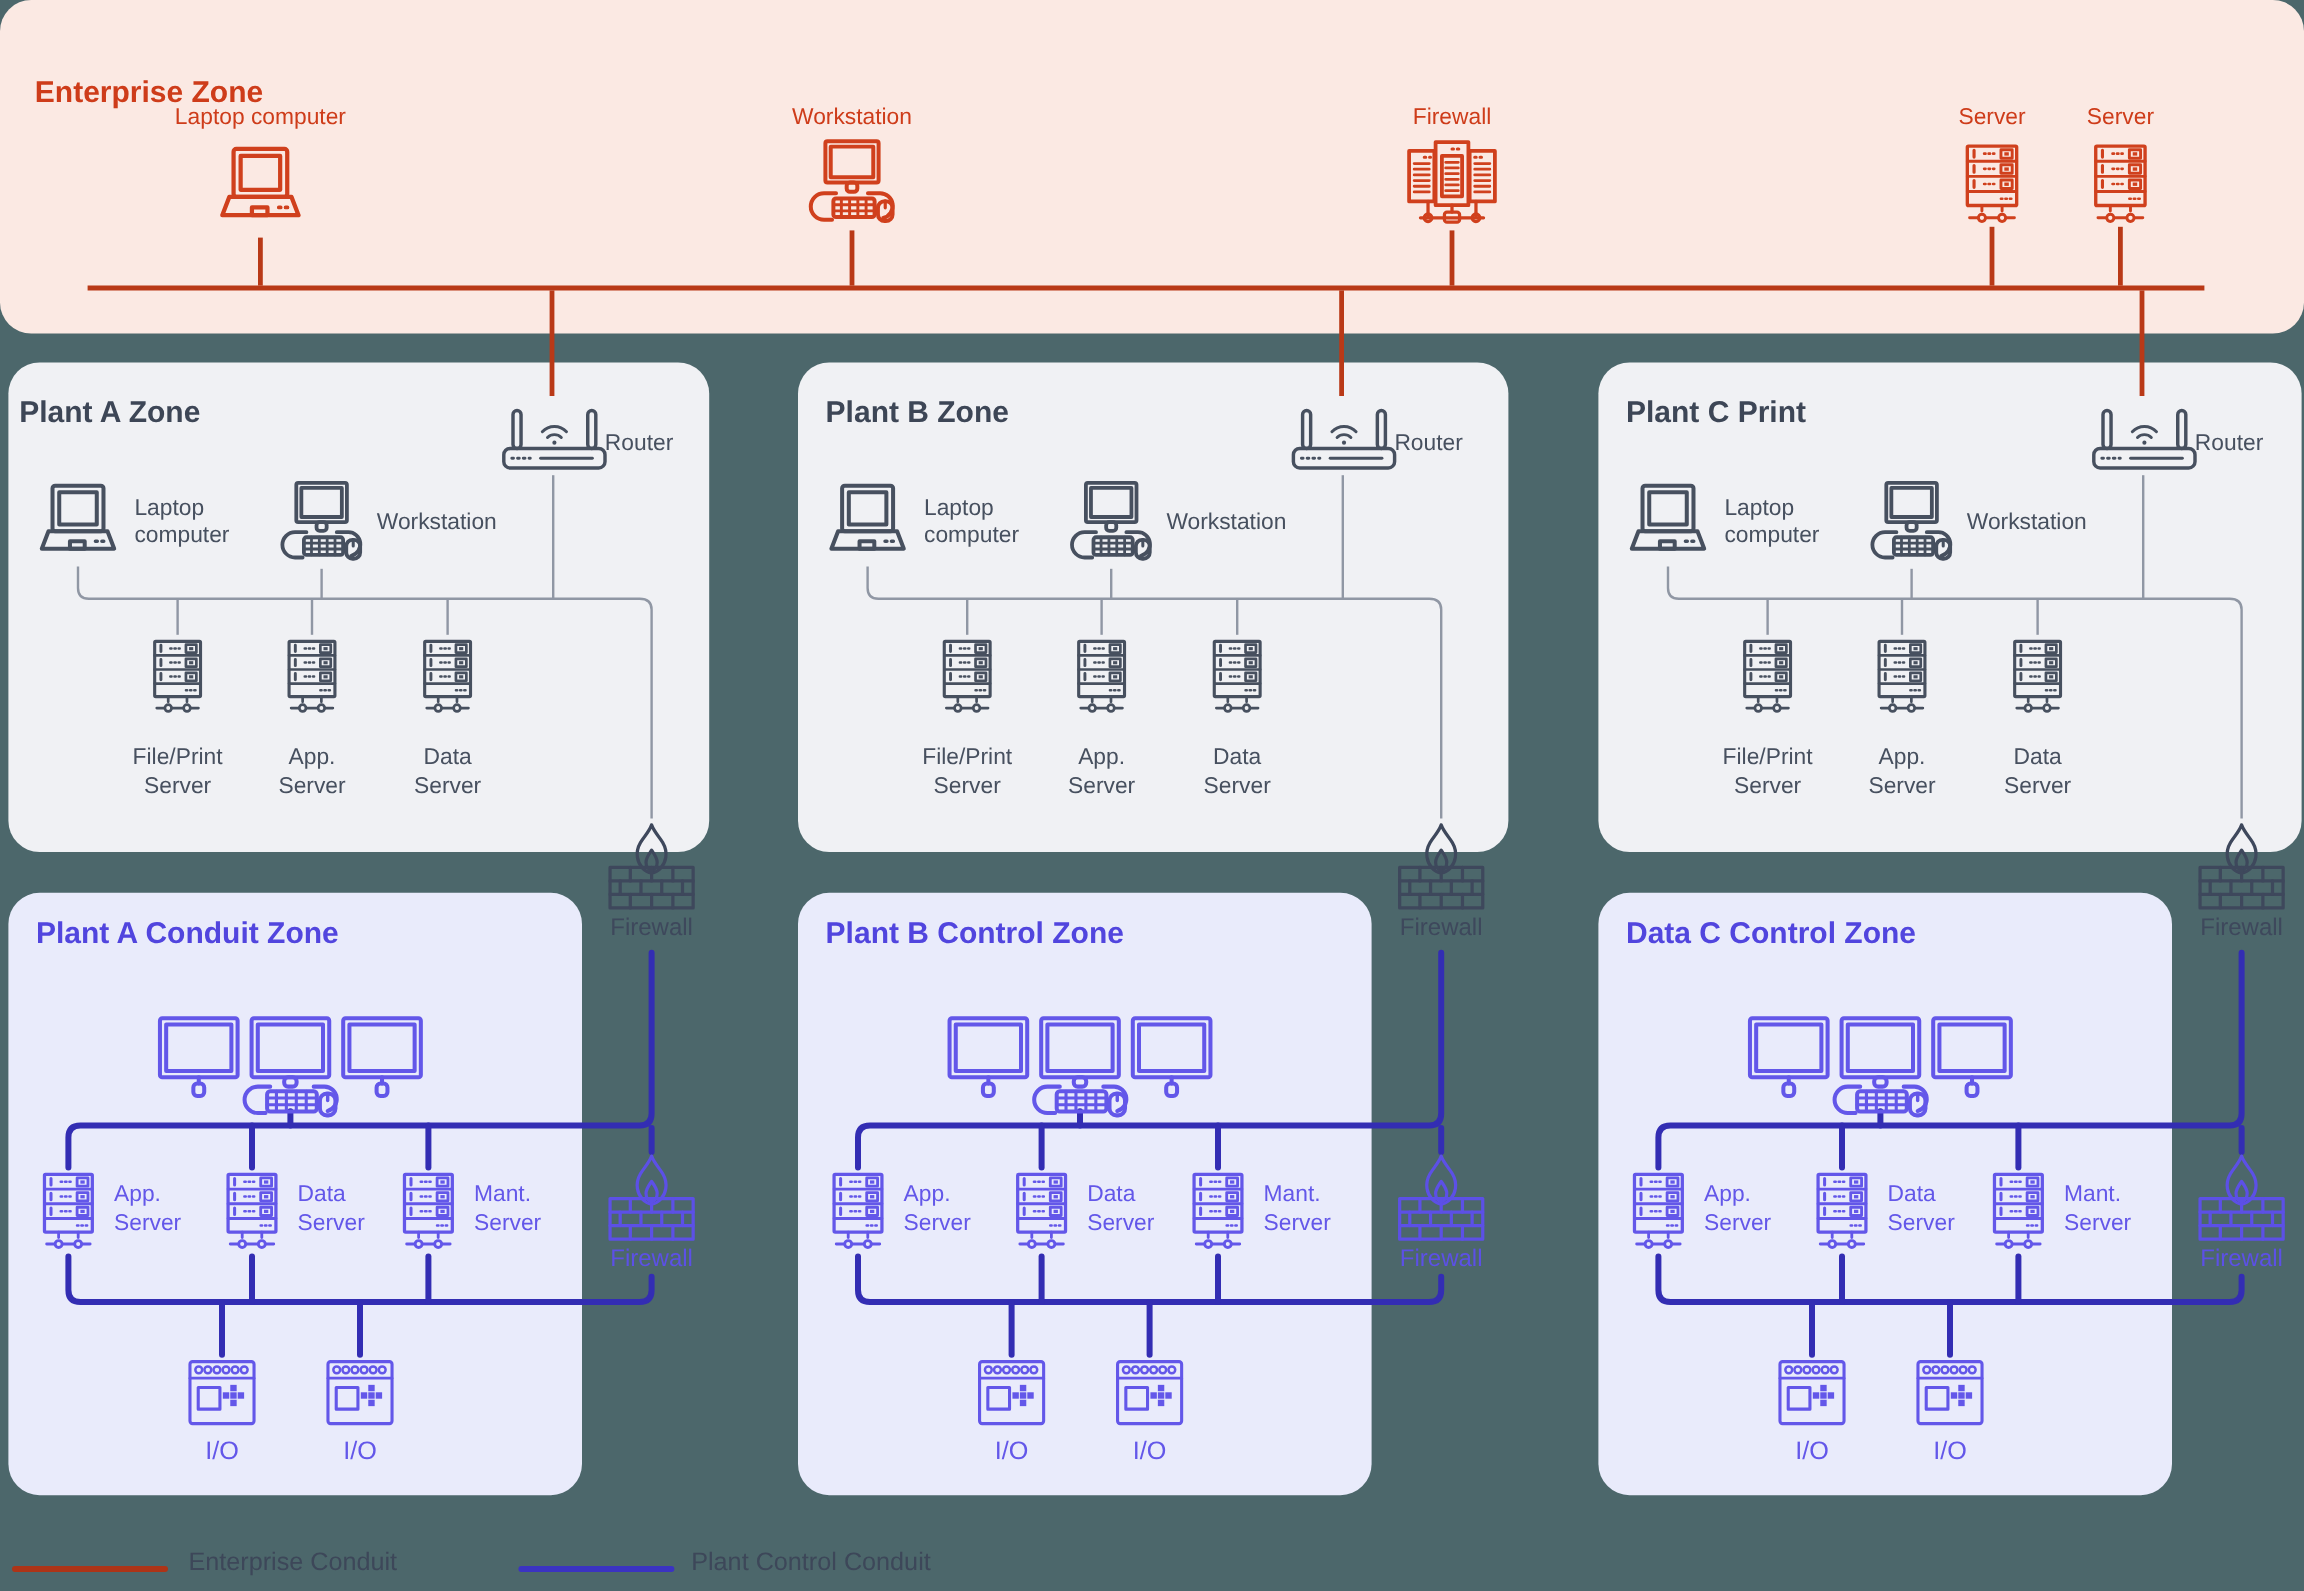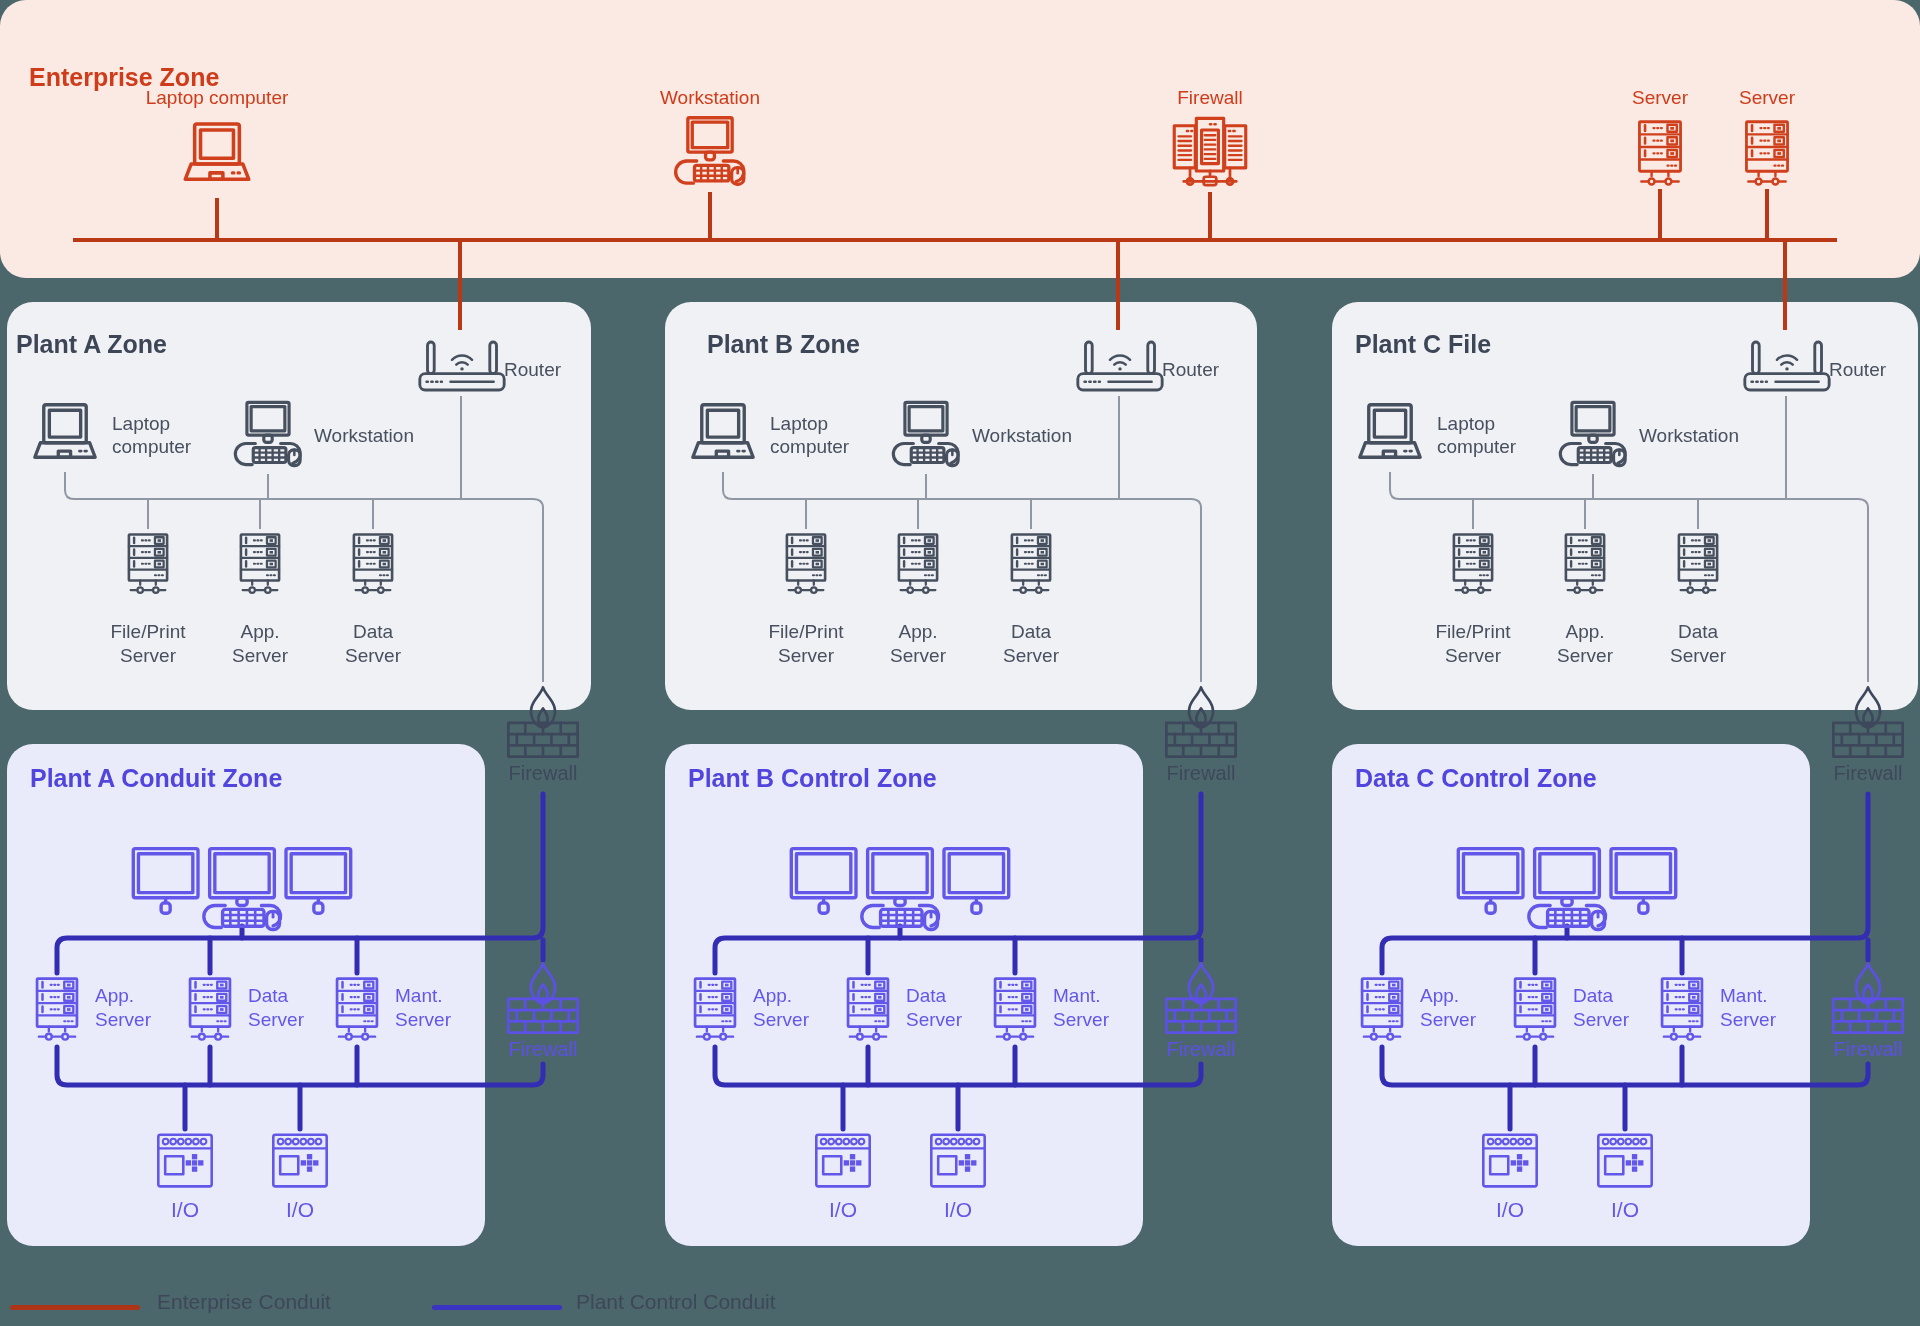--- a/index.html
+++ b/index.html
@@ -232,21 +232,21 @@
   <svg class="ic slate" style="left:232px;top:531px;" width="56" height="66" viewBox="0 0 64 76">
       <use href="#i-server"></use>
     </svg>
   <svg class="ic slate" style="left:345px;top:531px;" width="56" height="66" viewBox="0 0 64 76">
       <use href="#i-server"></use>
     </svg>
   <div class="lbl slate center" style="left:100px;top:620px;width:96px;line-height:24px;">File/Print Server</div>
   <div class="lbl slate center" style="left:212px;top:620px;width:96px;line-height:24px;">App. Server</div>
   <div class="lbl slate center" style="left:325px;top:620px;width:96px;line-height:24px;">Data Server</div>
 
-  <div class="zone-title t-slate" style="left:707px;top:330px;">Plant B Zone</div>
+  <div class="zone-title t-slate" style="left:688px;top:330px;">Plant B Zone</div>
   <svg class="ic slate" style="left:1074px;top:338px;" width="92" height="56" viewBox="0 0 96 58">
       <use href="#i-router"></use>
     </svg>
   <div class="lbl slate" style="left:1162px;top:358px;">Router</div>
   <svg class="ic slate" style="left:685px;top:398px;" width="76" height="76" viewBox="0 0 68 64">
       <use href="#i-laptop"></use>
     </svg>
   <div class="lbl slate" style="left:770px;top:412px;width:110px;">Laptop computer</div>
   <svg class="ic slate" style="left:887px;top:398px;" width="78" height="72" viewBox="0 0 74 66">
       <use href="#i-workstation"></use>
@@ -258,21 +258,21 @@
   <svg class="ic slate" style="left:890px;top:531px;" width="56" height="66" viewBox="0 0 64 76">
       <use href="#i-server"></use>
     </svg>
   <svg class="ic slate" style="left:1003px;top:531px;" width="56" height="66" viewBox="0 0 64 76">
       <use href="#i-server"></use>
     </svg>
   <div class="lbl slate center" style="left:758px;top:620px;width:96px;line-height:24px;">File/Print Server</div>
   <div class="lbl slate center" style="left:870px;top:620px;width:96px;line-height:24px;">App. Server</div>
   <div class="lbl slate center" style="left:983px;top:620px;width:96px;line-height:24px;">Data Server</div>
 
-  <div class="zone-title t-slate" style="left:1355px;top:330px;">Plant C File</div>
+  <div class="zone-title t-slate" style="left:1355px;top:330px;">Plant C Print</div>
   <svg class="ic slate" style="left:1741px;top:338px;" width="92" height="56" viewBox="0 0 96 58">
       <use href="#i-router"></use>
     </svg>
   <div class="lbl slate" style="left:1829px;top:358px;">Router</div>
   <svg class="ic slate" style="left:1352px;top:398px;" width="76" height="76" viewBox="0 0 68 64">
       <use href="#i-laptop"></use>
     </svg>
   <div class="lbl slate" style="left:1437px;top:412px;width:110px;">Laptop computer</div>
   <svg class="ic slate" style="left:1554px;top:398px;" width="78" height="72" viewBox="0 0 74 66">
       <use href="#i-workstation"></use>

